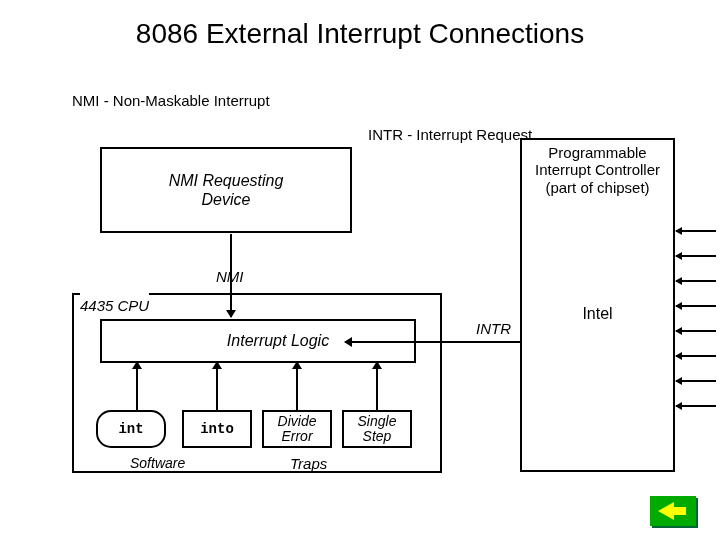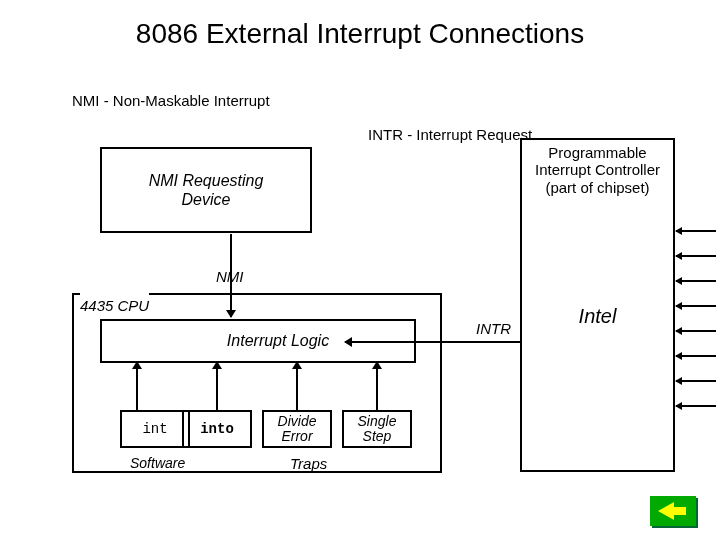--- a/index.html
+++ b/index.html
@@ -19,21 +19,21 @@
     font-size: 28px;
     font-weight: 400;
   }
   .nmi-def { position: absolute; top: 92px; left: 72px; font-size: 15px; }
   .intr-def { position: absolute; top: 92px; left: 368px; font-size: 15px; margin-top: 34px; }
 
   
   .nmi-box {
     position: absolute;
     top: 147px; left: 100px;
-    width: 212px; height: 86px;
+    width: 252px; height: 86px;
     border: 2px solid #000;
     display: flex; align-items: center; justify-content: center;
     text-align: center;
     font-size: 16px; font-style: italic;
     line-height: 1.2;
   }
 
   
   .pic-box {
     position: absolute;
@@ -44,21 +44,21 @@
     text-align: center;
   }
   .pic-top-label {
     font-size: 15px;
     padding: 4px 8px 0 8px;
     line-height: 1.15;
   }
   .pic-mid {
     position: absolute;
     top: 165px; left: 0; right: 0;
-    font-size: 20px; font-style: italic;
+    font-size: 16px; 
   }
   .pic-mid2 {
     position: absolute;
     top: 195px; left: 0; right: 0;
     font-size: 16px; font-style: italic;
   }
   .pic-bot {
     position: absolute;
     top: 228px; left: 0; right: 0;
     font-size: 16px; font-style: italic;
@@ -91,21 +91,21 @@
   
   .src {
     position: absolute;
     width: 70px; height: 38px;
     border: 2px solid #000;
     display: flex; align-items: center; justify-content: center;
     text-align: center;
     font-size: 14px;
     line-height: 1.05;
   }
-  .src.int  { top: 410px; left: 120px; font-family: "Courier New", monospace; font-weight: normal; }
+  .src.int  { top: 410px; left: 96px; font-family: "Courier New", monospace; font-weight: bold; border-radius: 15px; }
   .src.into { top: 410px; left: 182px; font-family: "Courier New", monospace; font-weight: bold; }
   .src.div  { top: 410px; left: 262px; font-style: italic; }
   .src.step { top: 410px; left: 342px; font-style: italic; }
 
   .sw-label { position: absolute; top: 455px; left: 130px; font-size: 14px; font-style: italic; }
   .traps-label { position: absolute; top: 455px; left: 290px; font-size: 15px; font-style: italic; }
 
   .nmi-label { position: absolute; top: 268px; left: 216px; font-size: 15px; font-style: italic; }
   .intr-label { position: absolute; top: 320px; left: 476px; font-size: 15px; font-style: italic; }
 

